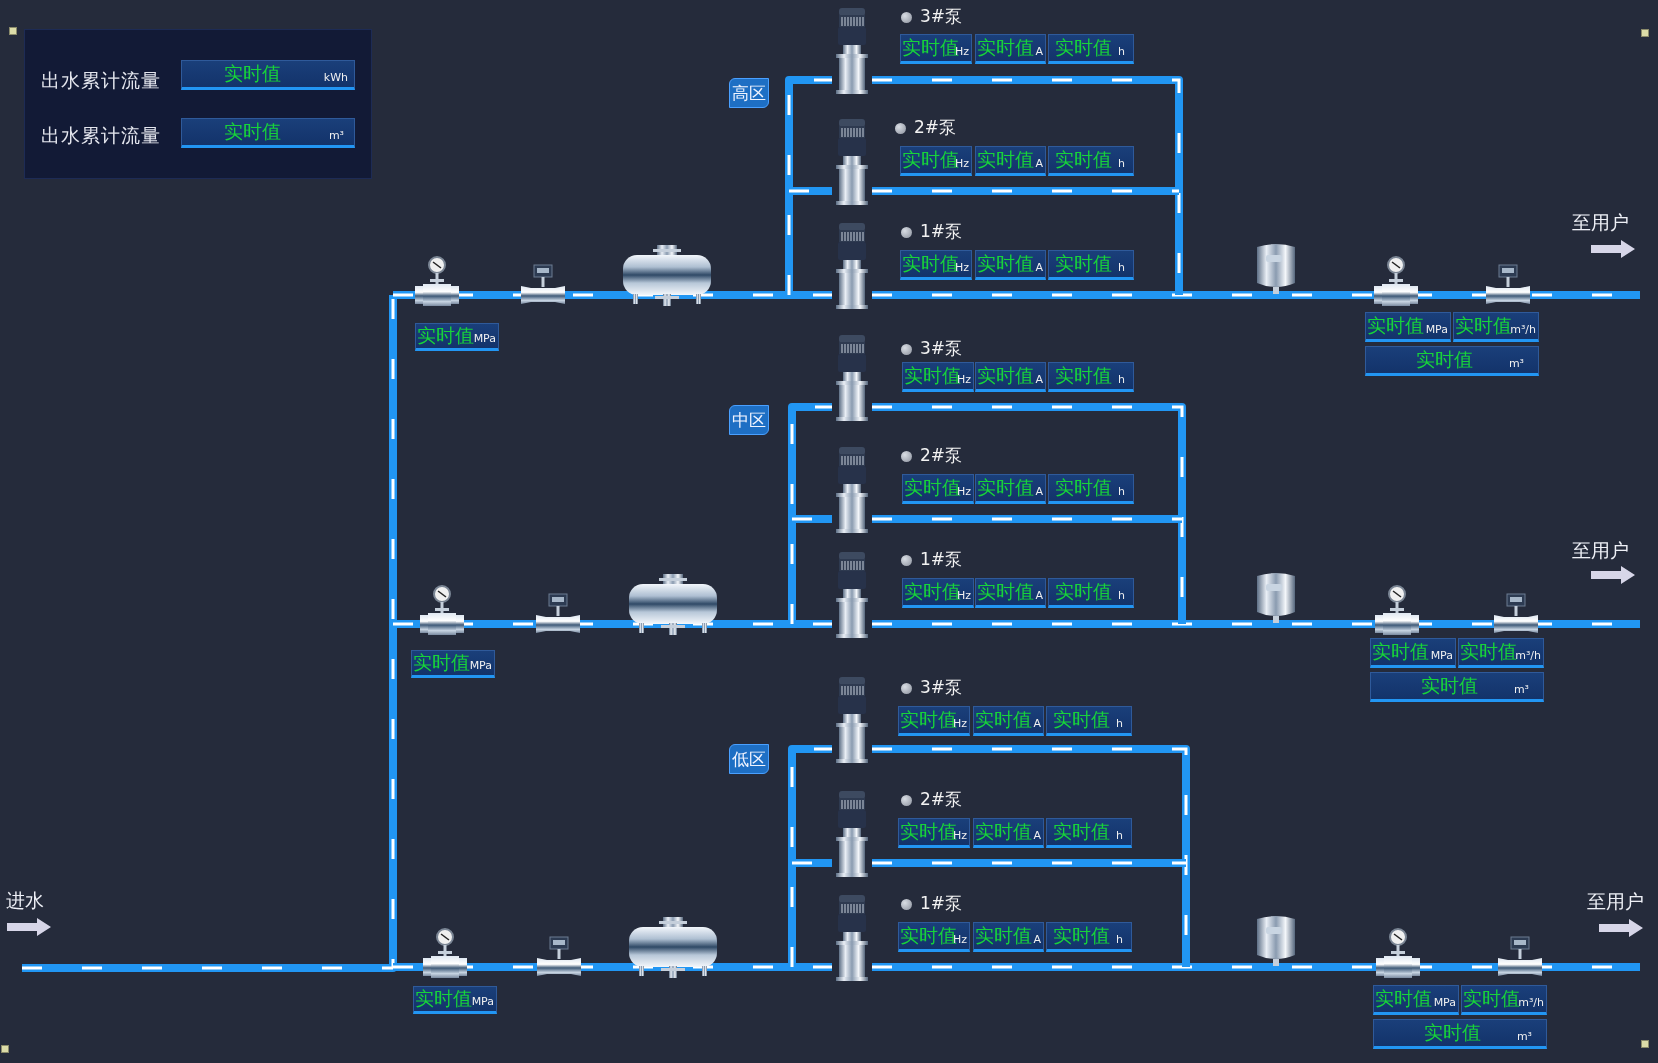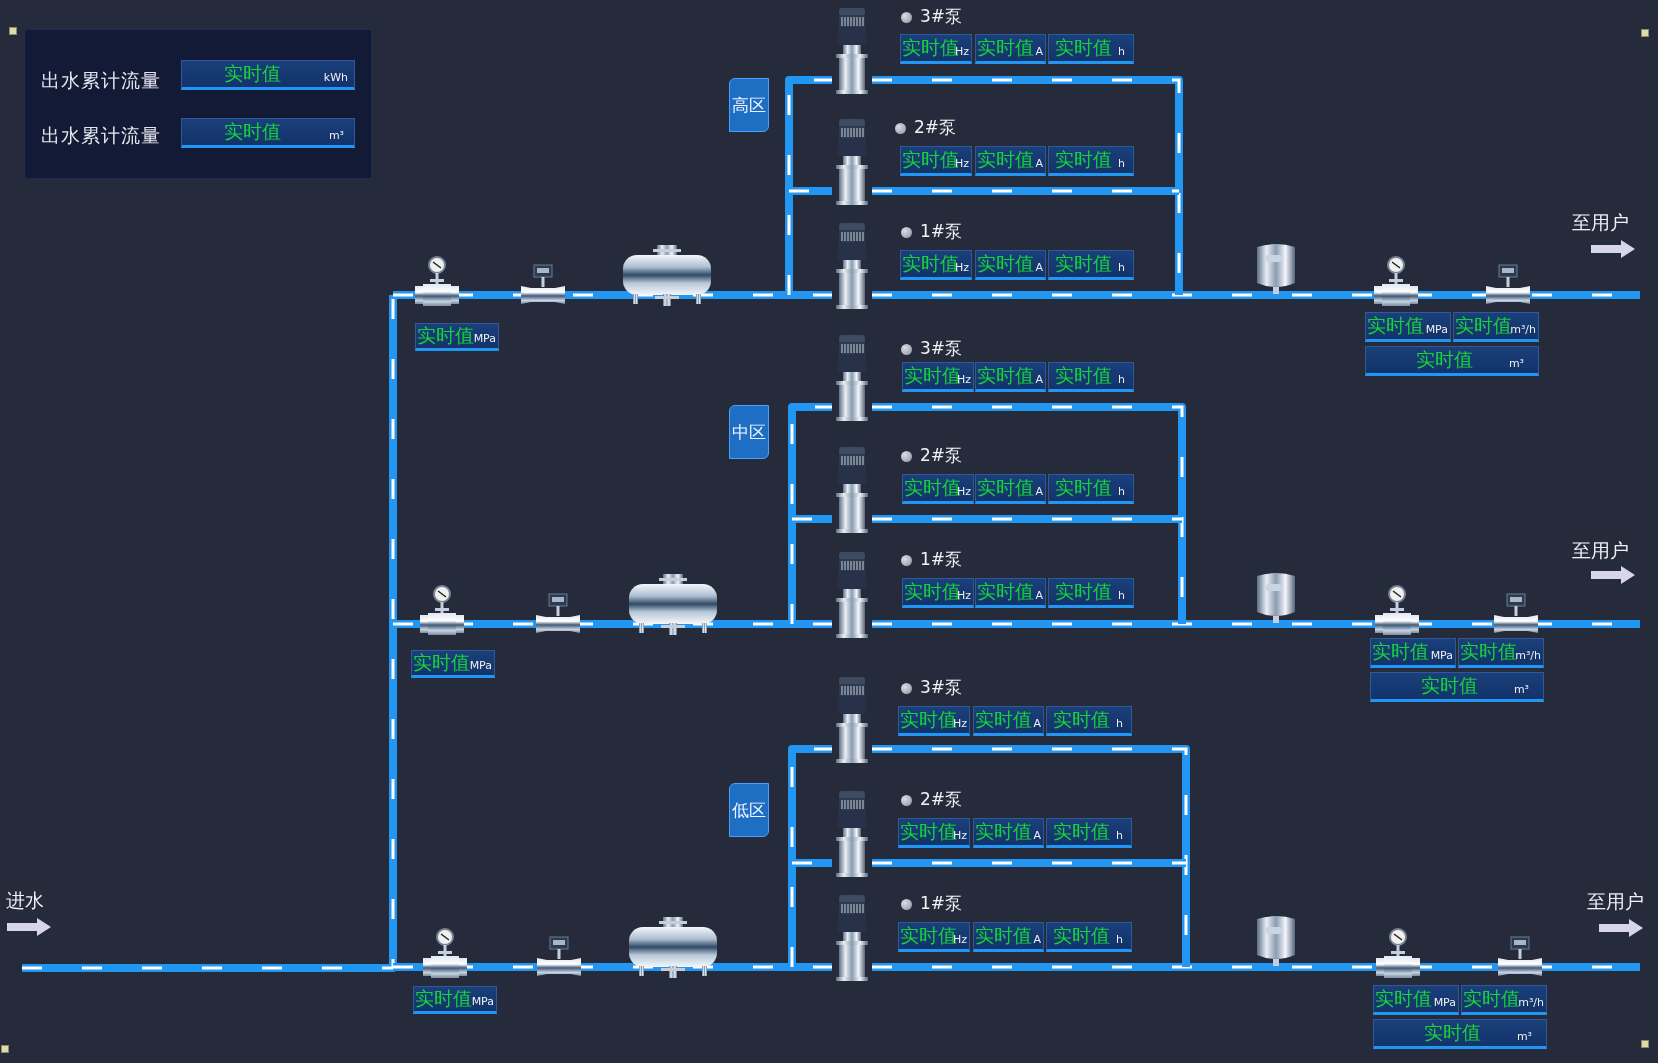--- a/index.html
+++ b/index.html
@@ -6,21 +6,21 @@
   body{width:1658px;height:1063px;background:#252b3b;position:relative;overflow:hidden;font-family:"DejaVu Sans","Liberation Sans",sans-serif;}
   .corner{position:absolute;width:8px;height:8px;background:#dcdca8;border:1px solid #8a8a6a;box-sizing:border-box;}
   
   .panel{position:absolute;left:24px;top:29px;width:348px;height:150px;background:#121a36;border:1px solid #1d2b55;box-sizing:border-box;}
   .panel-label{position:absolute;left:16px;color:#e4e6ee;font-size:19px;letter-spacing:1px;font-family:"DejaVu Sans",sans-serif;}
   .vbox{position:absolute;background:linear-gradient(#1a3f7a,#13336a);border:1px solid #2f5a9a;border-bottom:3px solid #2296f3;box-sizing:border-box;overflow:hidden;}
   .vbox .val{position:absolute;color:#17d33a;font-size:19px;top:50%;transform:translateY(-50%);white-space:nowrap;}
   .vbox .unit{position:absolute;color:#f0f0f0;font-size:11px;bottom:3px;white-space:nowrap;}
   
   svg.pipes{position:absolute;left:0;top:0;}
-  .zone-tag{position:absolute;background:#1e6fc4;color:#f0f4ff;font-size:17px;padding:16px 2px;border-radius:6px 0 6px 0;border:1px solid #4aa0ff;line-height:20px;}
+  .zone-tag{position:absolute;background:#1e6fc4;color:#f0f4ff;font-size:17px;padding:4px 2px;border-radius:6px 0 6px 0;border:1px solid #4aa0ff;line-height:20px;}
   .pump-label{position:absolute;color:#f2f2f2;font-size:17px;white-space:nowrap;text-align:center;}
   .dot{display:inline-block;width:11px;height:11px;border-radius:50%;background:radial-gradient(circle at 35% 35%,#d9dde4,#8a909c);margin-right:8px;vertical-align:middle;}
   .to-user{position:absolute;color:#eef0f6;font-size:19px;}
   .arrow{position:absolute;width:44px;height:18px;}
 </style>
 </head>
 <body>
 
 <div class="corner" style="left:9px;top:27px;"></div>
 <div class="corner" style="left:1641px;top:29px;"></div>
@@ -307,21 +307,21 @@
     <span class="unit" style="right:2px;">m³/h</span>
     </div>
     <div class="vbox" style="left:1370px;top:672px;width:174px;height:30px;">
     <span class="val" style="left:50px;font-size:19px;">实时值</span>
     <span class="unit" style="right:14px;">m³</span>
     </div>
     <div class="to-user" style="left:1572px;top:538px;">至用户</div>
     <svg class="arrow" style="left:1591px;top:566px;" viewBox="0 0 44 18">
       <path d="M0 5 L30 5 L30 0 L44 9 L30 18 L30 13 L0 13 Z" fill="#d7d6e8"></path>
     </svg>
-    <div class="zone-tag" style="left:729px;top:783px;text-align:right;">低区</div>
+    <div class="zone-tag" style="left:729px;top:744px;text-align:right;">低区</div>
     <div class="vbox" style="left:413px;top:986px;width:84px;height:28px;">
     <span class="val" style="left:1px;font-size:19px;">实时值</span>
     <span class="unit" style="right:2px;">MPa</span>
     </div>
     <div class="pump-label" style="left:901px;top:676px;">
       <span class="dot"></span><span>3#泵</span></div>
     <div class="vbox" style="left:898px;top:706px;width:72px;height:30px;">
     <span class="val" style="left:1px;font-size:19px;">实时值</span>
     <span class="unit" style="right:2px;">Hz</span>
     </div>

